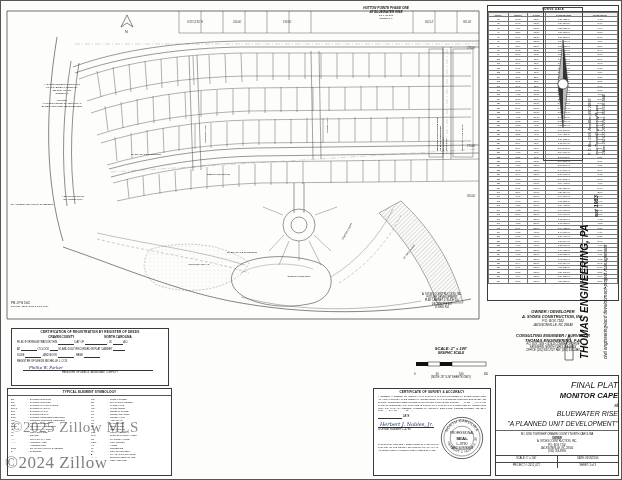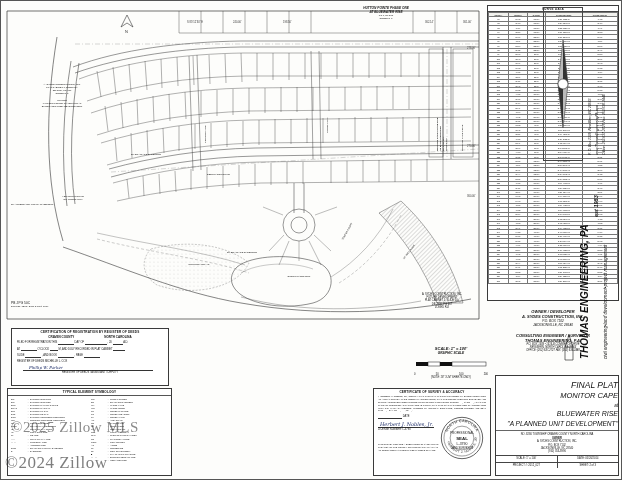--- a/index.html
+++ b/index.html
@@ -67,21 +67,21 @@
   .legcols { display:flex; gap:3px; padding:1.5px 3px 0; }
   .legcol { flex:1; }
   .legrow { display:flex; font-size:2.1px; line-height:3.05px; white-space:nowrap; }
   .legrow .abbr { width:15px; flex:none; }
   .legrow .cl { width:4px; flex:none; text-align:center; }
   .legrow .dsc { flex:1; }
 
   
   .tb-line { text-align:right; font-style:italic; }
   .tb1 { font-size:8.5px; line-height:12px; }
-  .tb2 { font-size:7.5px; line-height:10.5px; }
+  .tb2 { font-size:7.5px; line-height:10.5px;font-weight:bold; }
   .tb3 { font-size:4.6px; line-height:7px; }
   .tb4 { font-size:7px;  line-height:10px; }
   .tb5 { font-size:6.6px; line-height:9.5px; }
   .tbgrid { display:flex; border-top:0.6px solid #444; }
   .tbcell { flex:1; font-size:2.6px; text-align:center; padding:1.2px 0; }
   .tbcell + .tbcell { border-left:0.6px solid #444; }
 
   
   .seal { position:absolute; width:44px; height:44px; }
 

